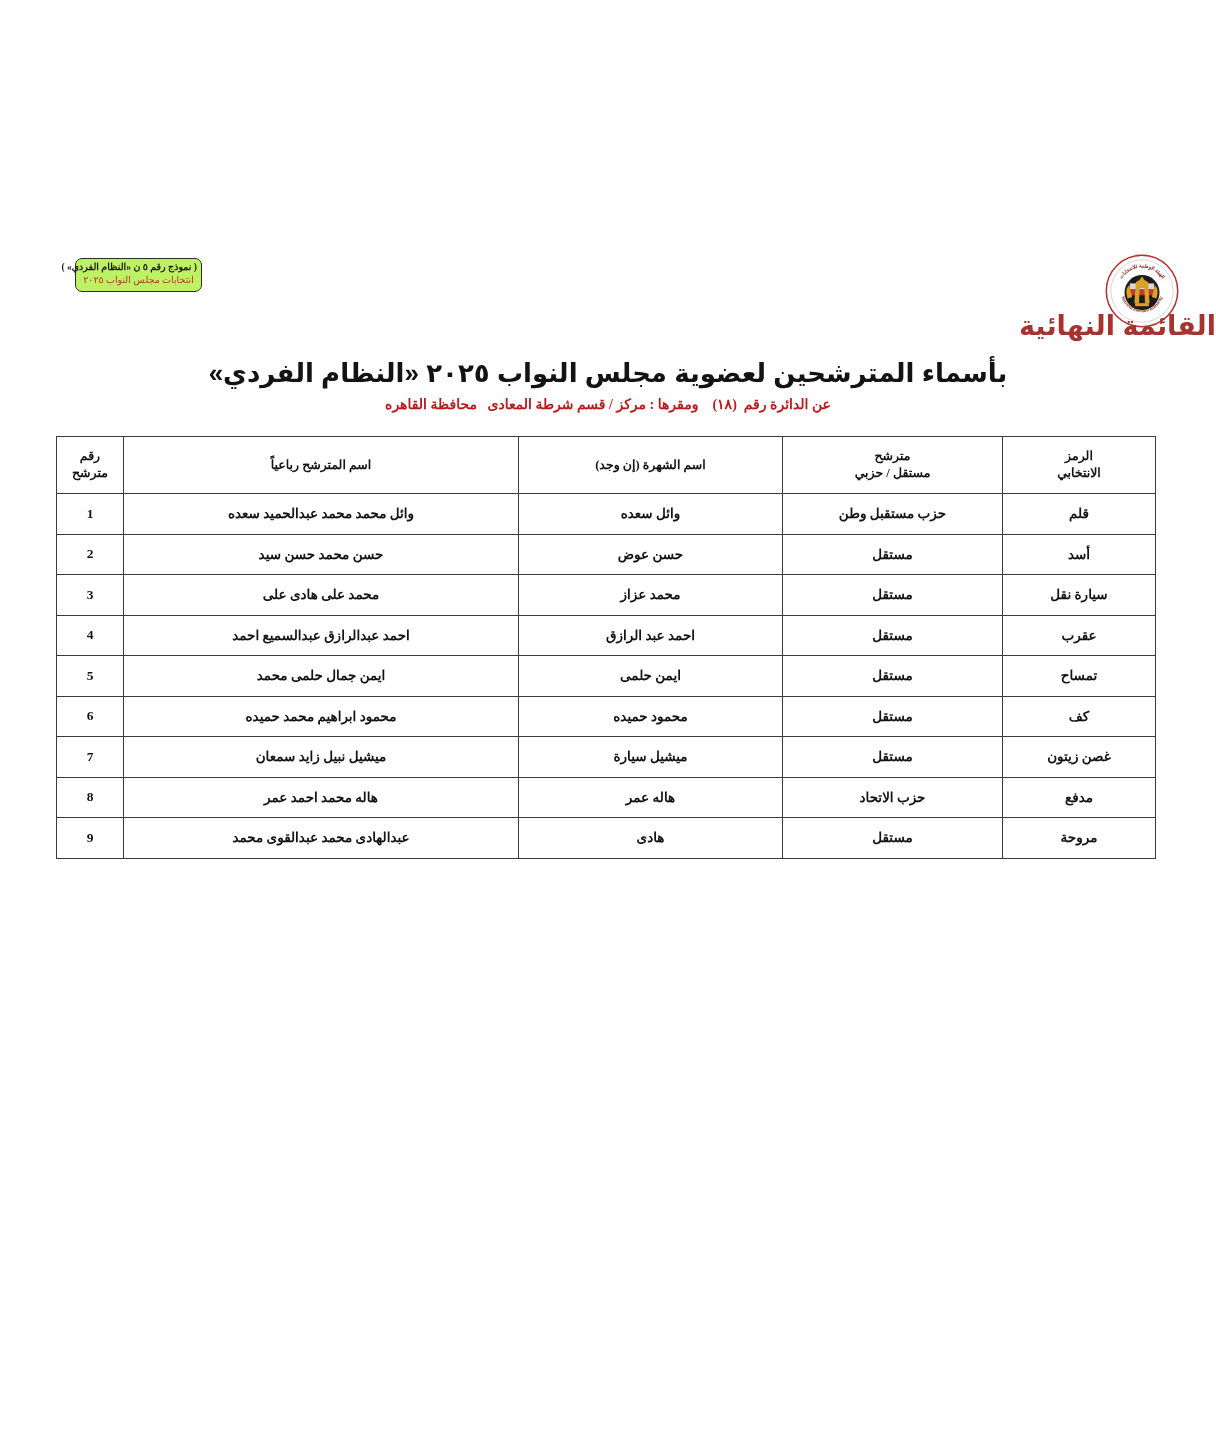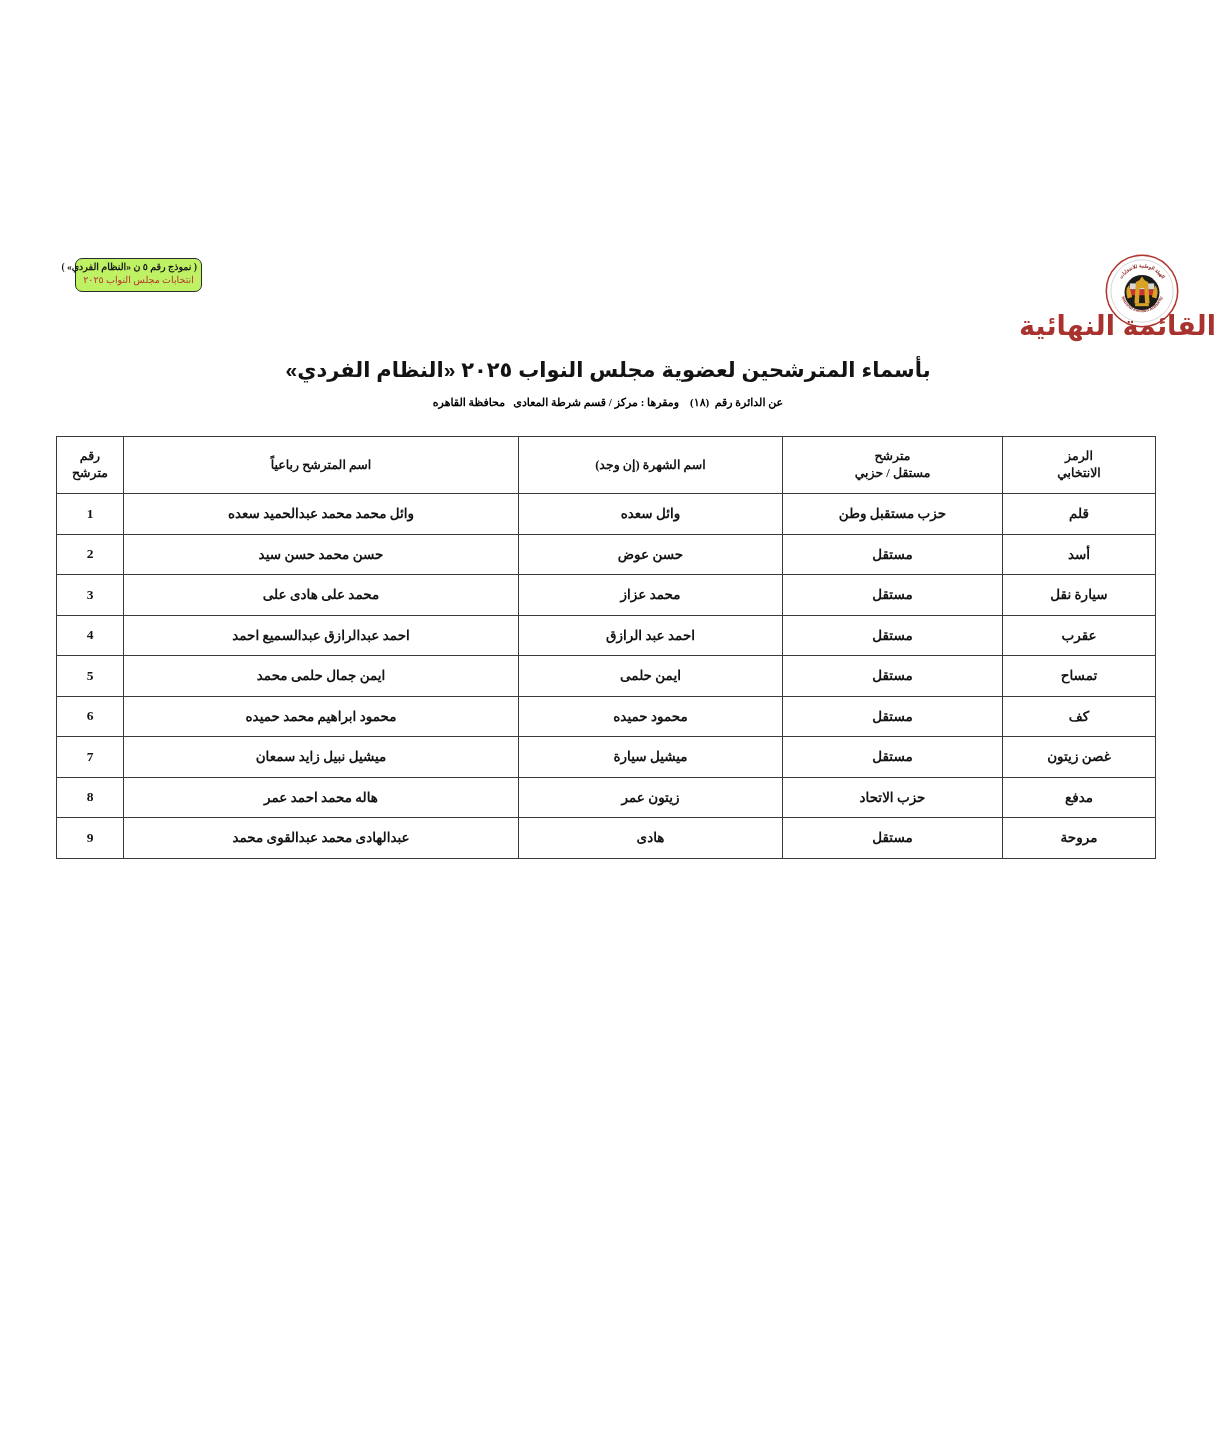--- a/index.html
+++ b/index.html
@@ -77,34 +77,34 @@
     color: #a8332e;
     font-family: "Liberation Sans", "DejaVu Sans", sans-serif;
     letter-spacing: 0.5px;
   }
   .title-sub {
     position: absolute;
     left: 0;
     right: 0;
     top: 358px;
     text-align: center;
-    font-size: 21px;
+    font-size: 26px;
     font-weight: bold;
     color: #131313;
     font-family: "Liberation Sans", "DejaVu Sans", sans-serif;
   }
   .title-district {
     position: absolute;
     left: 0;
     right: 0;
     top: 396px;
     text-align: center;
-    font-size: 11px;
-    font-weight: bold;
-    color: #000000;
+    font-size: 14px;
+    font-weight: bold;
+    color: #b91c1c;
     font-family: "Liberation Serif", "DejaVu Serif", serif;
     white-space: pre;
   }
 
   
   .tbl-wrap {
     position: absolute;
     left: 57px;
     width: 1099px;
   }
@@ -261,21 +261,21 @@
           <tr>
             <td class="col-symbol">غصن زيتون</td>
             <td class="col-party">مستقل</td>
             <td class="col-nickname">ميشيل سيارة</td>
             <td class="col-fullname">ميشيل نبيل زايد سمعان</td>
             <td class="col-serial">7</td>
           </tr>
           <tr>
             <td class="col-symbol">مدفع</td>
             <td class="col-party">حزب الاتحاد</td>
-            <td class="col-nickname">زيتون عمر</td>
+            <td class="col-nickname">هاله عمر</td>
             <td class="col-fullname">هاله محمد احمد عمر</td>
             <td class="col-serial">8</td>
           </tr>
           <tr>
             <td class="col-symbol">مروحة</td>
             <td class="col-party">مستقل</td>
             <td class="col-nickname">هادى</td>
             <td class="col-fullname">عبدالهادى محمد عبدالقوى محمد</td>
             <td class="col-serial">9</td>
           </tr>

